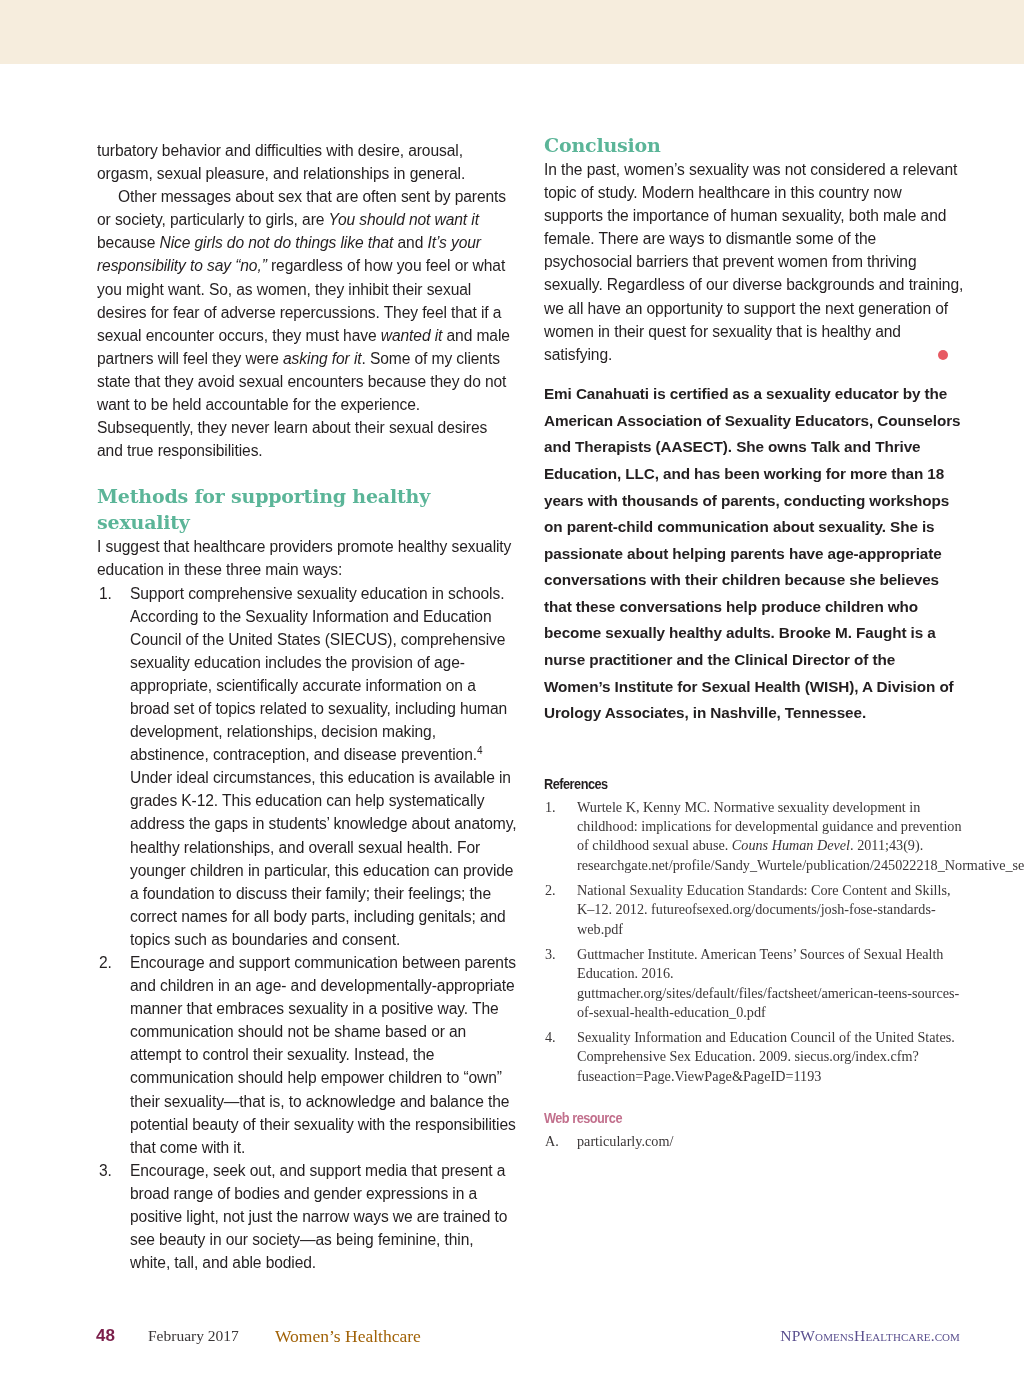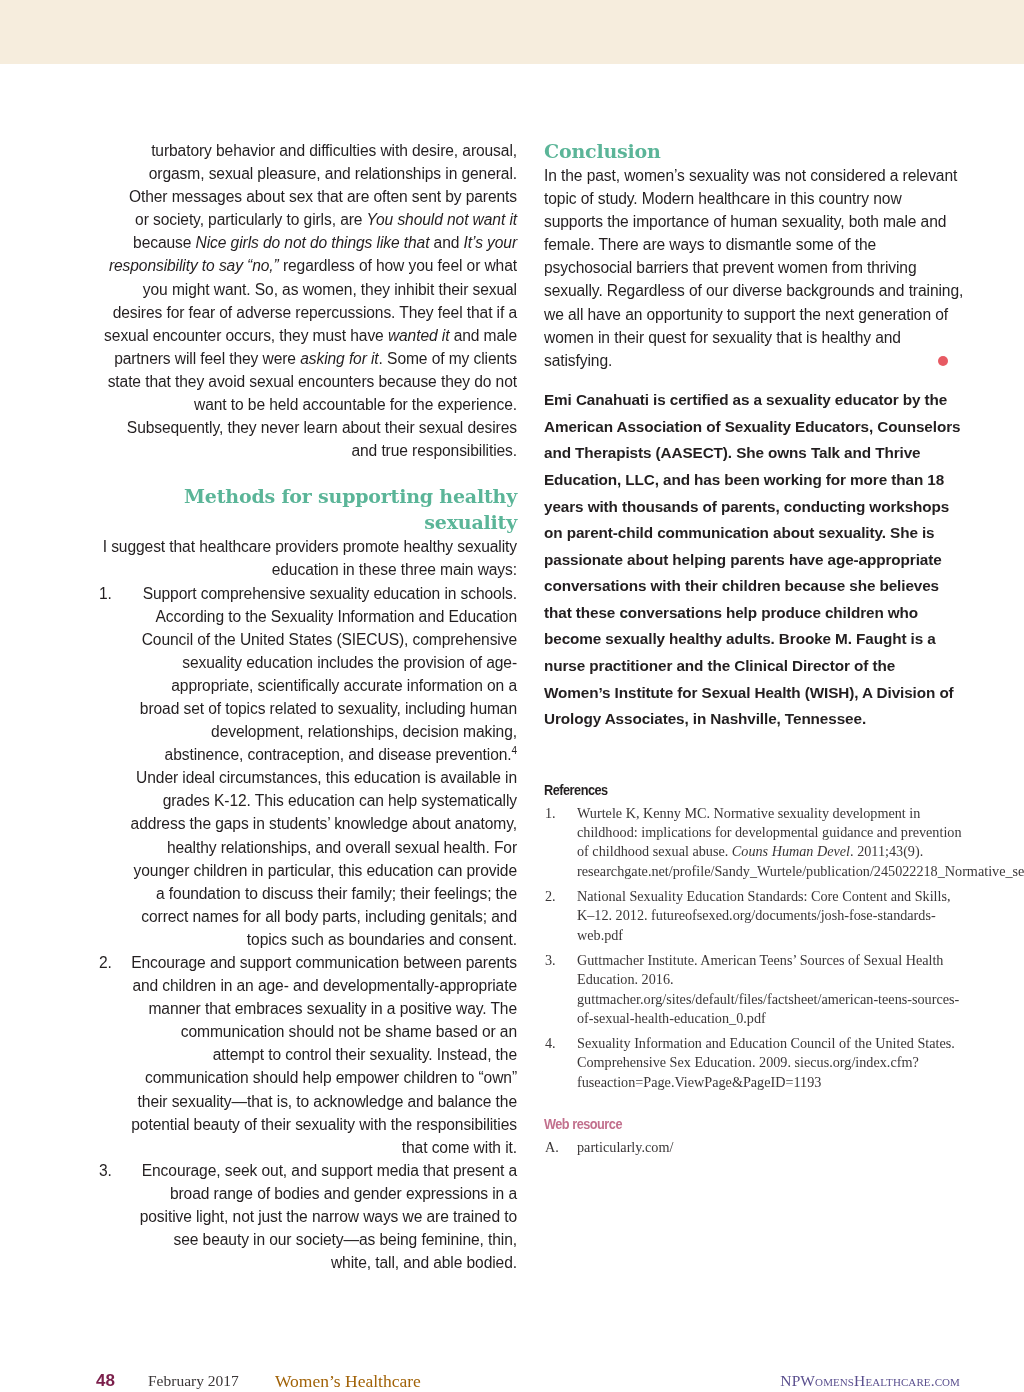--- a/index.html
+++ b/index.html
@@ -5,22 +5,22 @@
     html, body { margin: 0; padding: 0; }
     body {
       width: 1024px; height: 1392px; position: relative; overflow: hidden;
       background: #ffffff; color: #231f20;
       font-family: "Liberation Sans", sans-serif;
     }
     .top-band {
       position: absolute; left: 0; top: 0; width: 1024px; height: 64px;
       background: #f6eddd;
     }
-    .col-left { position: absolute; left: 97px; top: 139px; width: 420px; text-align: right; }
-    .col-right { position: absolute; left: 544px; top: 138px; width: 420px; }
+    .col-left { position: absolute; left: 97px; top: 139px; width: 420px; }
+    .col-right { position: absolute; left: 544px; top: 132px; width: 420px; }
     .body-text {
       font-size: 15.6px; line-height: 23.1px; margin: 0; letter-spacing: -0.1px;
     }
     .indent { text-indent: 21px; }
     .body-text em { font-style: italic; }
     .section-heading {
       font-family: "DejaVu Serif", serif; font-weight: bold; color: #5bb598;
       font-size: 19px; margin: 0; line-height: 26px; letter-spacing: -0.2px;
     }
     .section-heading.methods { margin-top: 21px; }
@@ -44,21 +44,21 @@
     ol.refs li {
       position: relative; padding-left: 33px; font-family: "Liberation Serif", serif;
       font-size: 14.2px; line-height: 19.3px; color: #3a3637; margin-bottom: 6px;
     }
     ol.refs li .num { position: absolute; left: 1px; top: 0; }
     ol.refs li em { }
     .web-heading {
       margin-top: 22px; font-weight: bold; font-size: 15px; color: #c2708d;
       letter-spacing: -0.6px; transform: scaleX(0.85); transform-origin: left; line-height: 20px;
     }
-    .footer { position: absolute; top: 1371px; left: 96px; width: 864px; height: 22px; }
+    .footer { position: absolute; top: 1326px; left: 96px; width: 864px; height: 22px; }
     .footer .page-num {
       position: absolute; left: 0; top: 0; font-family: "Liberation Sans", sans-serif;
       font-weight: bold; color: #7b1f4b; font-size: 17px;
     }
     .footer .issue-date {
       position: absolute; left: 52px; top: 1px; font-family: "Liberation Serif", serif;
       color: #3a3637; font-size: 15.5px;
     }
     .footer .magazine {
       position: absolute; left: 179px; top: 0; font-family: "Liberation Serif", serif;

